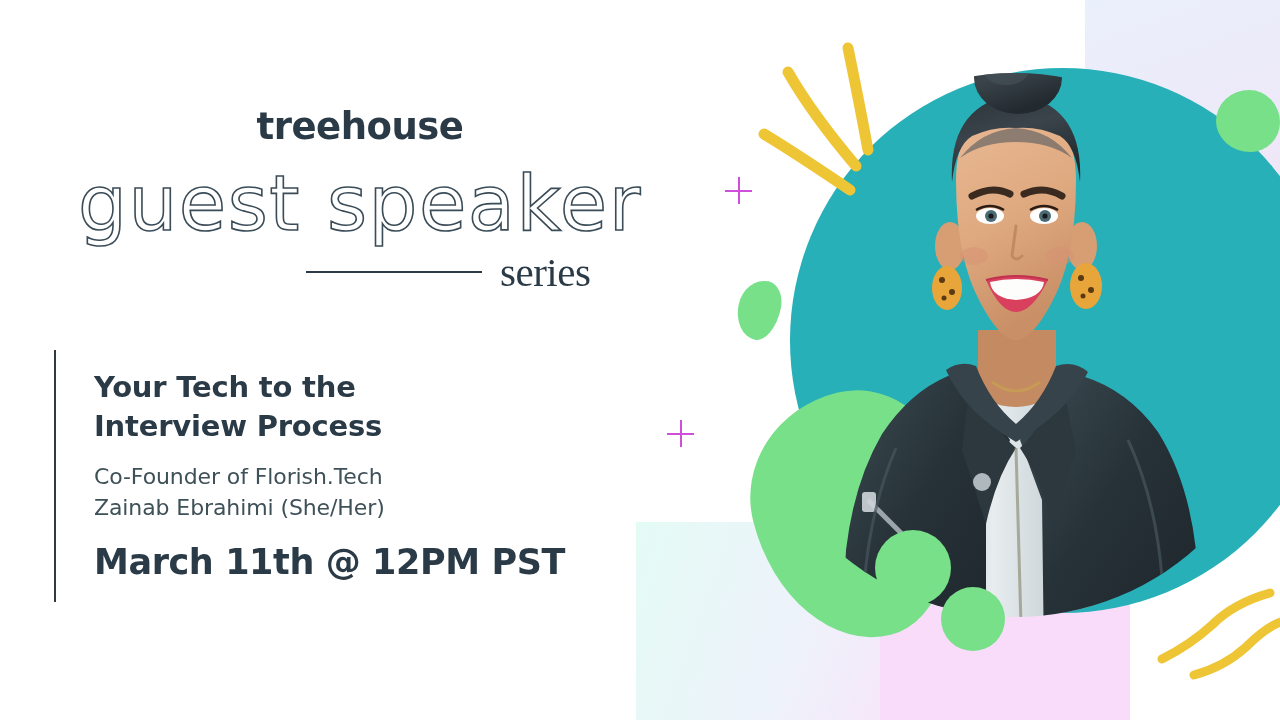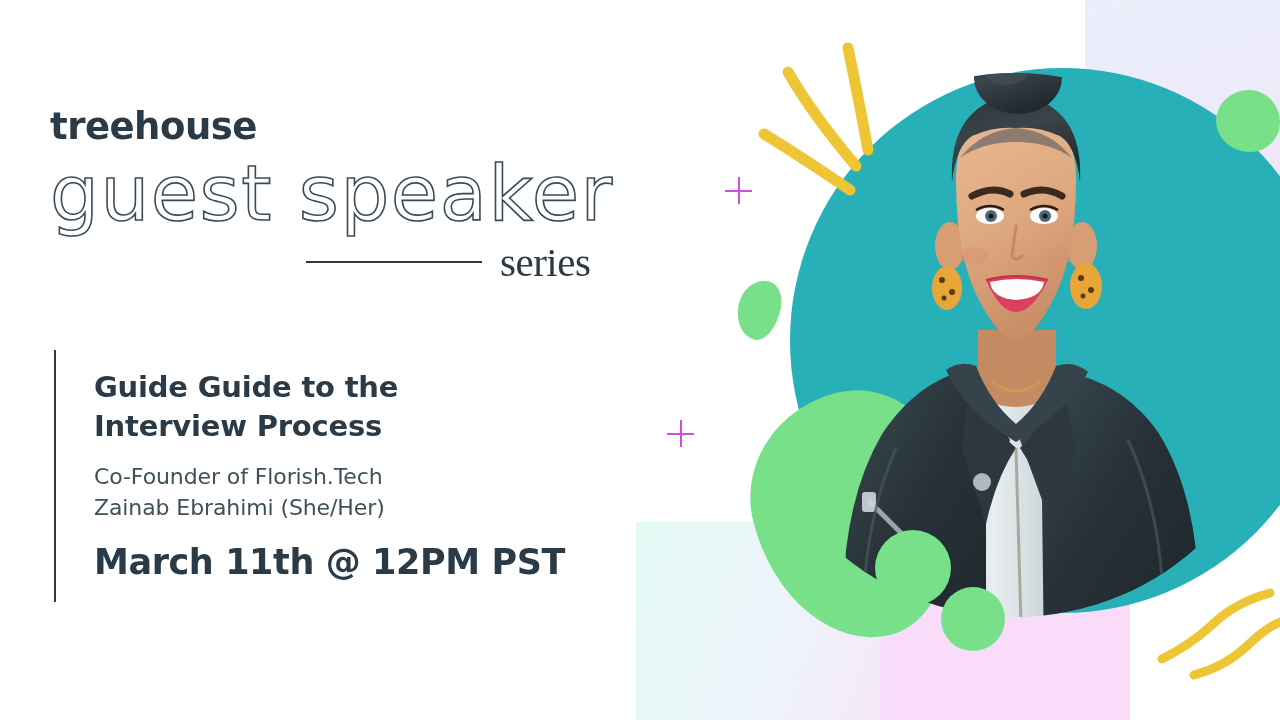--- a/index.html
+++ b/index.html
@@ -76,27 +76,27 @@
   .plus { position:absolute; }
   .plus::before, .plus::after {
     content:""; position:absolute; background:#cf4fdc;
   }
   .plus::before { left:0; top:50%; width:100%; height:2px; transform:translateY(-50%); }
   .plus::after  { top:0; left:50%; height:100%; width:2px; transform:translateX(-50%); }
   .plus-1 { left:725px; top:177px; width:27px; height:27px; }
   .plus-2 { left:667px; top:420px; width:27px; height:27px; }
 
   
-  .brandmark { position:absolute; left:50px; top:108px; width:620px; }
+  .brandmark { position:absolute; left:50px; top:108px; width:620px;text-align:center; }
   .brand-treehouse {
     font-size:37px; font-weight:700; color:#2a3b47;
     letter-spacing:-0.5px; line-height:1;
   }
   .brand-guest {
-    margin-top:10px;
+    margin-top:20px;
     font-size:77px; font-weight:400; line-height:1.0;
     letter-spacing:1.5px;
     color:transparent;
     -webkit-text-stroke:1.6px #3a4c58;
     text-shadow:none;
   }
   .series-row {
     display:flex; align-items:center; gap:18px;
     margin-top:6px; padding-left:256px;font-family:Liberation Serif, serif;
   }
@@ -263,21 +263,21 @@
     <div class="series-row">
       <div class="series-rule"></div>
       <div class="series-word">series</div>
     </div>
   </div>
 
   <div class="info-block">
     <div class="info-rule"></div>
     <div class="info-text">
       <div class="info-title">
-        <div>Guide Guide to the</div>
+        <div>Your Tech to the</div>
         <div>Interview Process</div>
       </div>
       <div class="info-speaker">
         <div>Co-Founder of Florish.Tech</div>
         <div>Zainab Ebrahimi (She/Her)</div>
       </div>
       <div class="info-date">March 11th @ 12PM PST</div>
     </div>
   </div>
 

